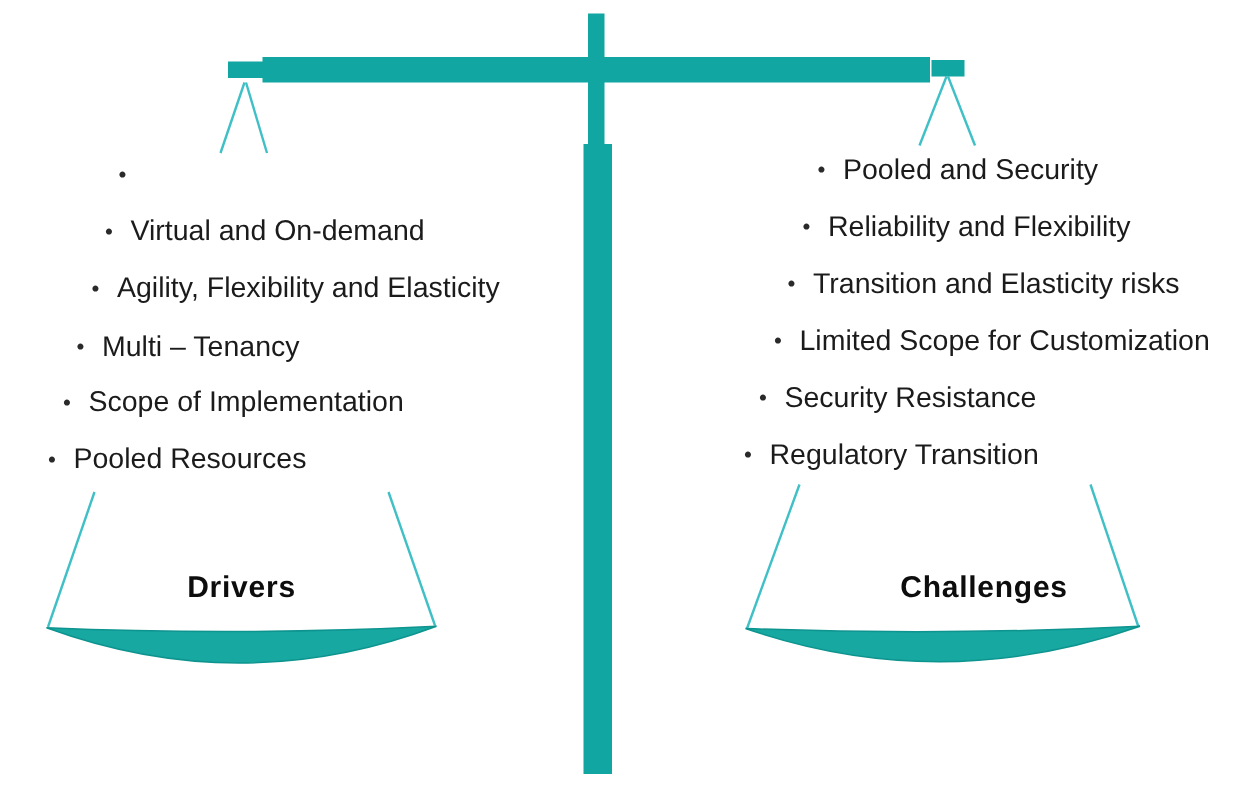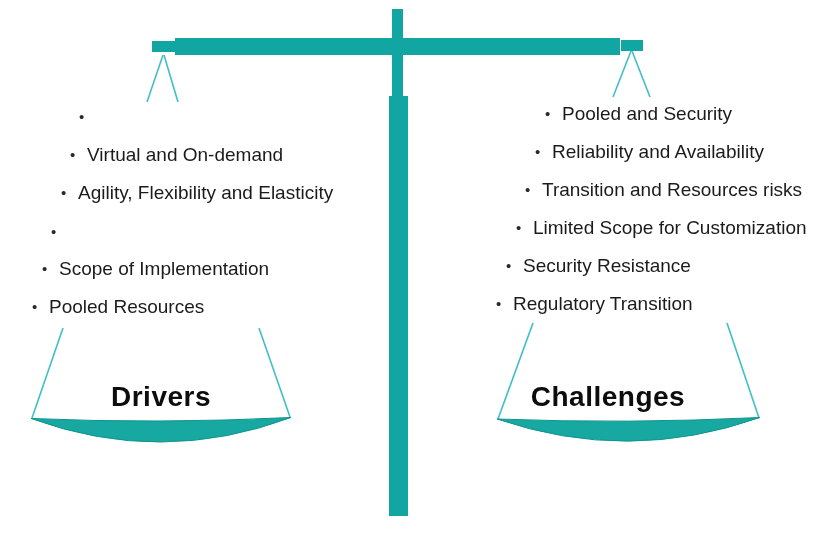--- a/index.html
+++ b/index.html
@@ -12,21 +12,21 @@
   svg.lines{position:absolute;left:0;top:0;width:840px;height:533px;}
   .item{
     position:absolute;display:flex;align-items:center;
     font-size:19px;line-height:22px;white-space:nowrap;color:#1b1b1b;
   }
   .bullet{
     display:inline-block;width:17px;font-size:15px;color:#2a2a2a;
     text-align:left;flex:0 0 17px;
   }
   .pan-title{
-    position:absolute;font-size:28px;font-weight:bold;color:#0d0d0d;
+    position:absolute;font-size:20px;font-weight:bold;color:#0d0d0d;
     text-align:center;letter-spacing:0.5px;
   }
 </style>
 </head>
 <body>
 
 <div class="stage">
 
   <svg class="lines" viewBox="0 0 840 533" xmlns="http://www.w3.org/2000/svg">
 
@@ -68,54 +68,55 @@
     <div class="item" style="left:70px;top:144px">
         <span class="bullet">•</span>
         <span>Virtual and On-demand</span>
       </div>
     <div class="item" style="left:61px;top:182px">
         <span class="bullet">•</span>
         <span>Agility, Flexibility and Elasticity</span>
       </div>
     <div class="item" style="left:51px;top:221px">
         <span class="bullet">•</span>
+        <span>Multi – Tenancy</span>
       </div>
     <div class="item" style="left:42px;top:258px">
         <span class="bullet">•</span>
         <span>Scope of Implementation</span>
       </div>
     <div class="item" style="left:32px;top:296px">
         <span class="bullet">•</span>
         <span>Pooled Resources</span>
       </div>
   </div>
 
   <div>
     <div class="item" style="left:545px;top:103px">
         <span class="bullet">•</span>
         <span>Pooled and Security</span>
       </div>
     <div class="item" style="left:535px;top:141px">
         <span class="bullet">•</span>
-        <span>Reliability and Availability</span>
+        <span>Reliability and Flexibility</span>
       </div>
     <div class="item" style="left:525px;top:179px">
         <span class="bullet">•</span>
-        <span>Transition and Resources risks</span>
+        <span>Transition and Elasticity risks</span>
       </div>
     <div class="item" style="left:516px;top:217px">
         <span class="bullet">•</span>
         <span>Limited Scope for Customization</span>
       </div>
     <div class="item" style="left:506px;top:255px">
         <span class="bullet">•</span>
         <span>Security Resistance</span>
       </div>
     <div class="item" style="left:496px;top:293px">
         <span class="bullet">•</span>
         <span>Regulatory Transition</span>
       </div>
   </div>
 
   <div class="pan-title" style="left:30px;top:381px;width:262px;">Drivers</div>
-  <div class="pan-title" style="left:476px;top:381px;width:264px;">Challenges</div>
+  <div class="pan-title" style="left:524px;top:381px;width:264px;">Challenges</div>
 
 </div>
 
 </body></html>

